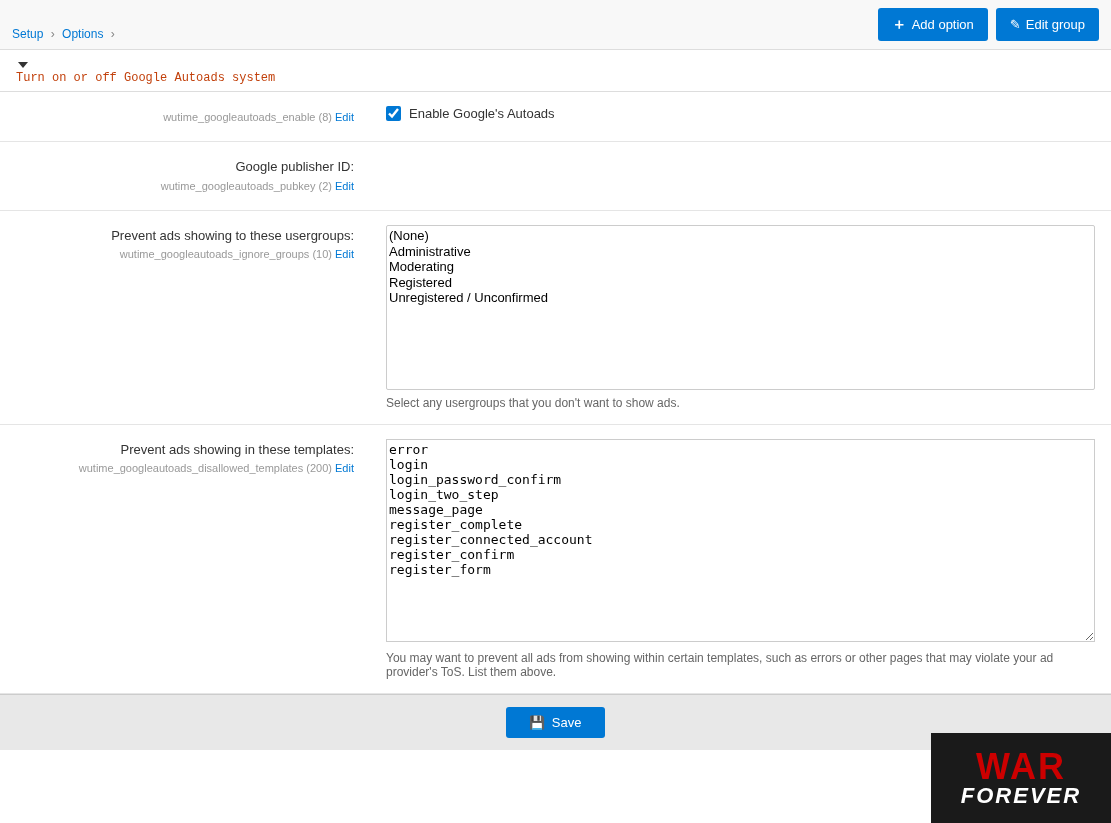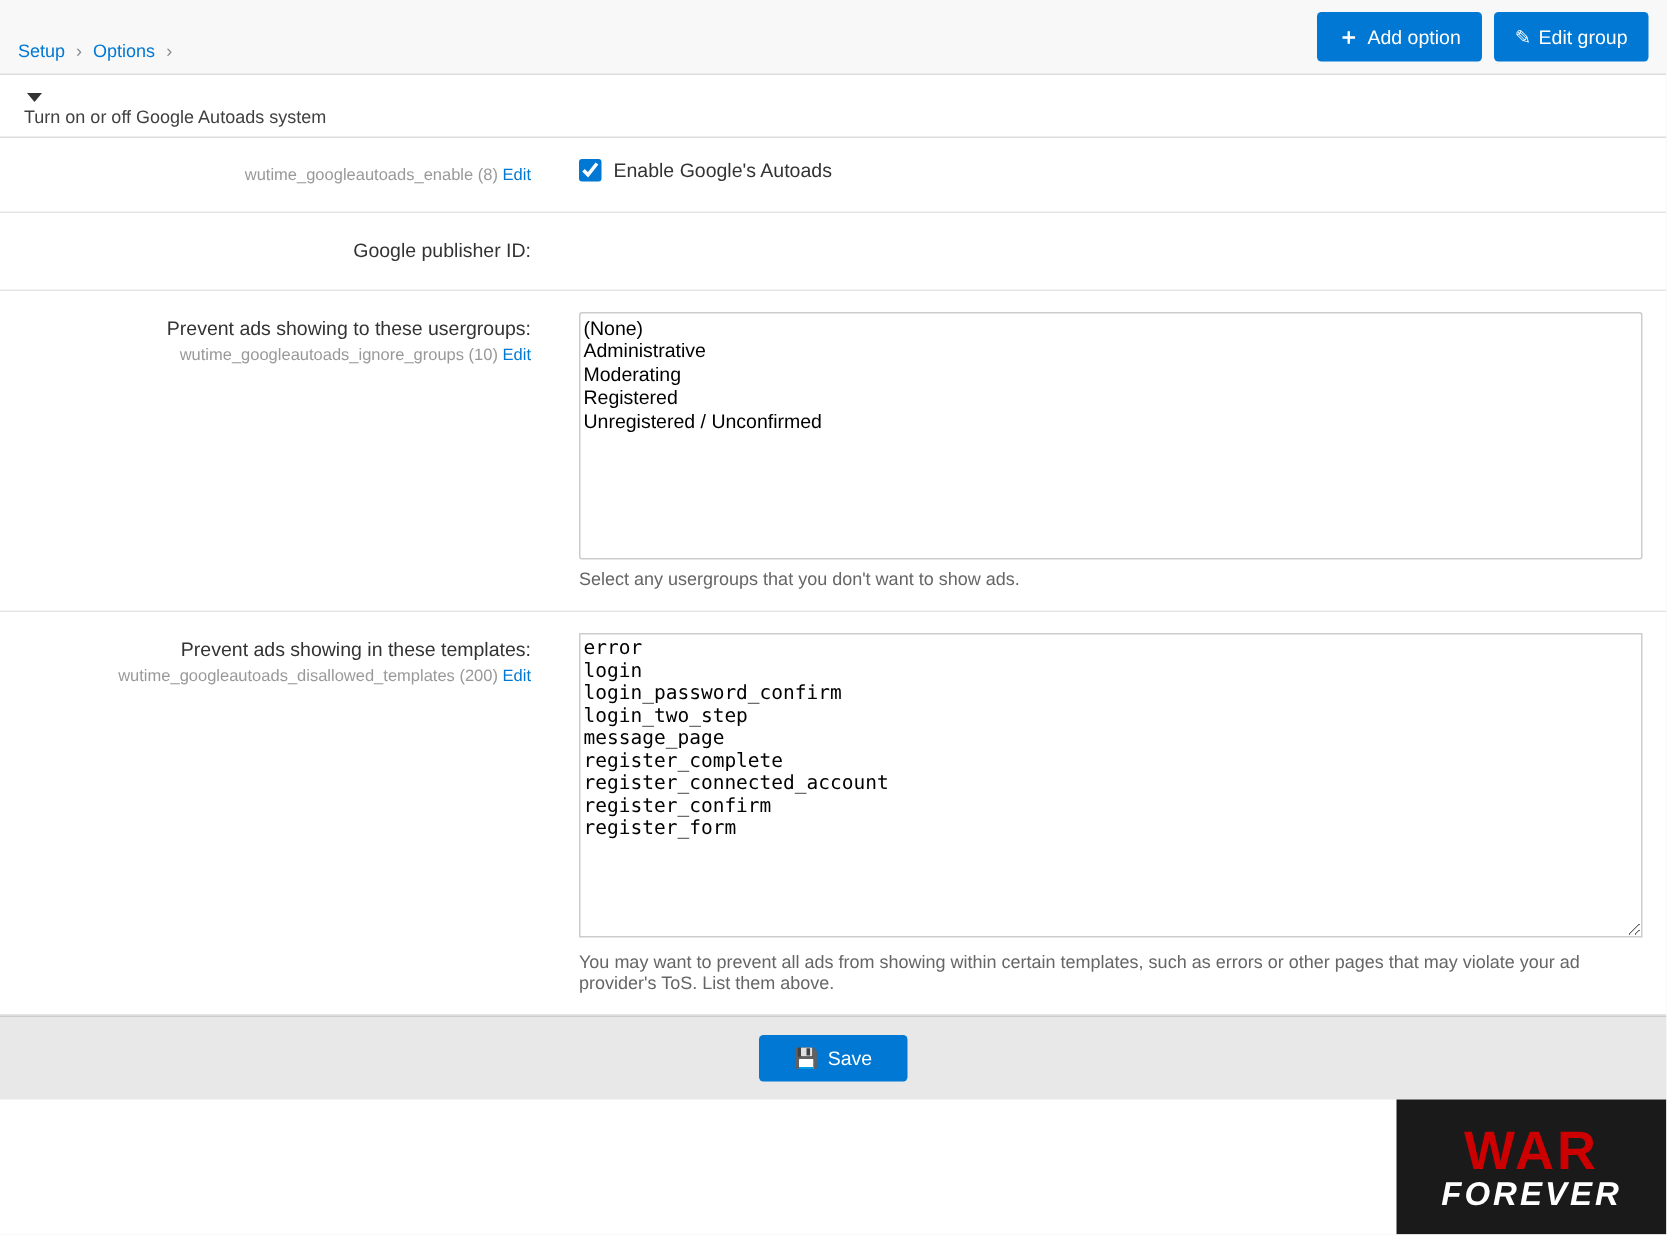--- a/index.html
+++ b/index.html
@@ -68,22 +68,23 @@
     .page-title {
       font-size: 20px;
       font-weight: bold;
       color: #222;
       display: flex;
       align-items: center;
       gap: 6px;
     }
     .page-subtitle {
       font-size: 12px;
-      color: #404040;
+      color: #c2410c;
       margin-top: 3px;
+      font-family: Liberation Mono, monospace;
     }
     
     .main-content {
       padding: 0;
       background: #fff;
     }
     .option-row {
       display: flex;
       border-bottom: 1px solid #e5e5e5;
       align-items: flex-start;
@@ -284,20 +285,24 @@
         <div class="checkbox-row">
           <input type="checkbox" class="checkbox-input" checked="" style="">
           <label>Enable Google's Autoads</label>
         </div>
       </div>
     </div>
 
     <div class="option-row">
       <div class="option-label-col">
         <div class="label-title">Google publisher ID:</div>
+        <div class="label-meta">
+          <span>wutime_googleautoads_pubkey (2)</span>
+          <a>Edit</a>
+        </div>
       </div>
     </div>
 
     <div class="option-row">
       <div class="option-label-col">
         <div class="label-title">Prevent ads showing to these usergroups:</div>
         <div class="label-meta">
           <span>wutime_googleautoads_ignore_groups (10)</span>
           <a>Edit</a>
         </div>

